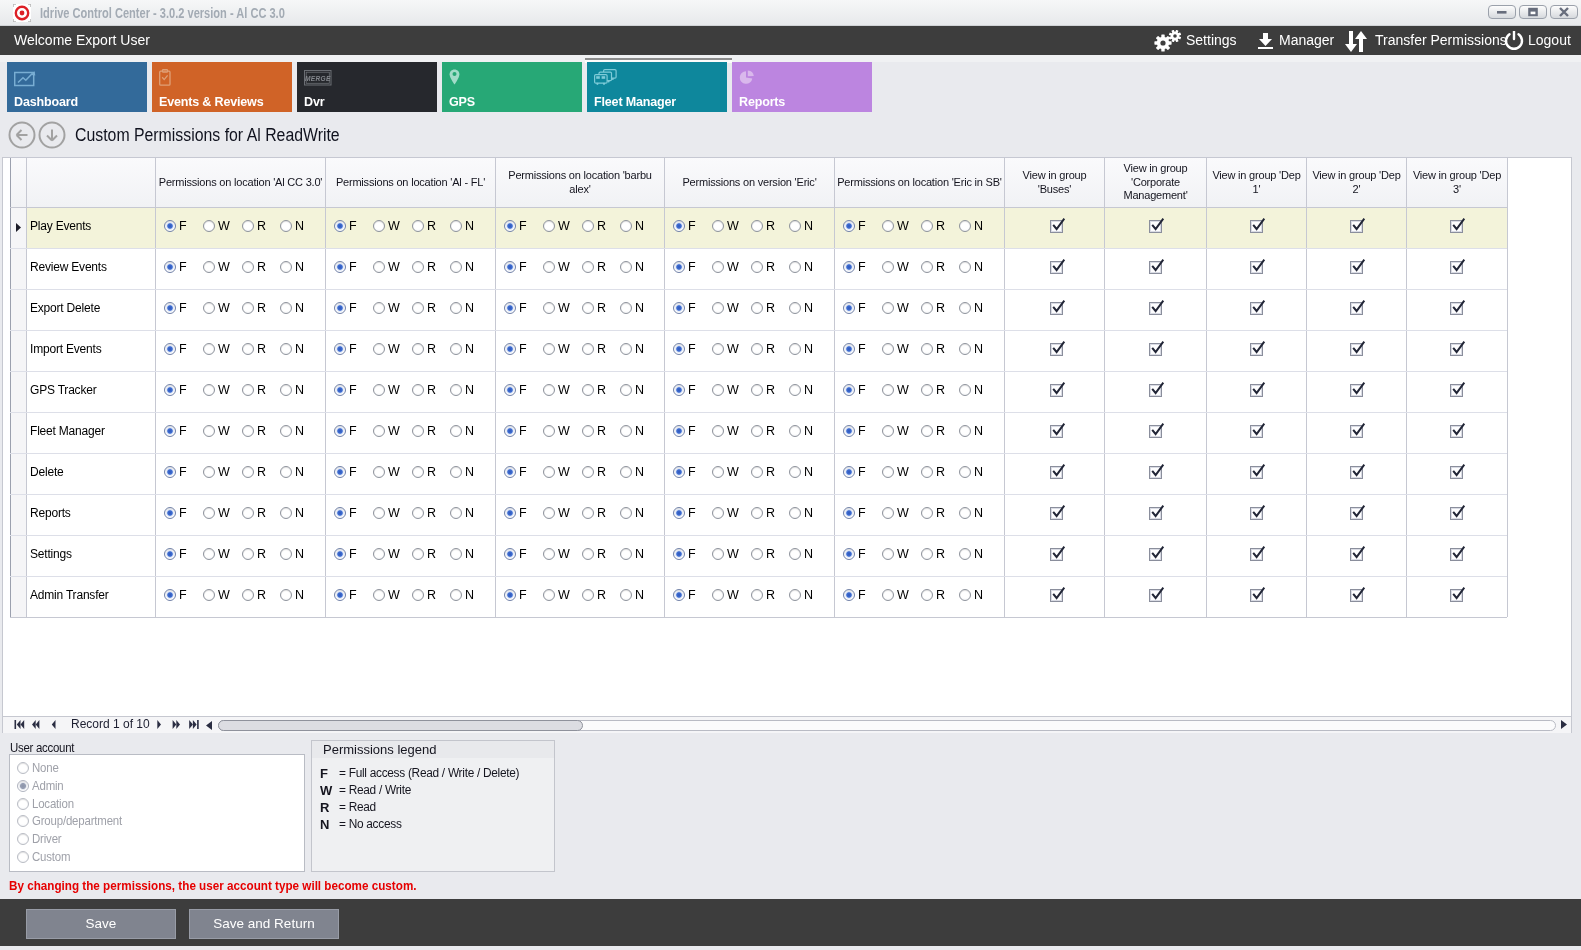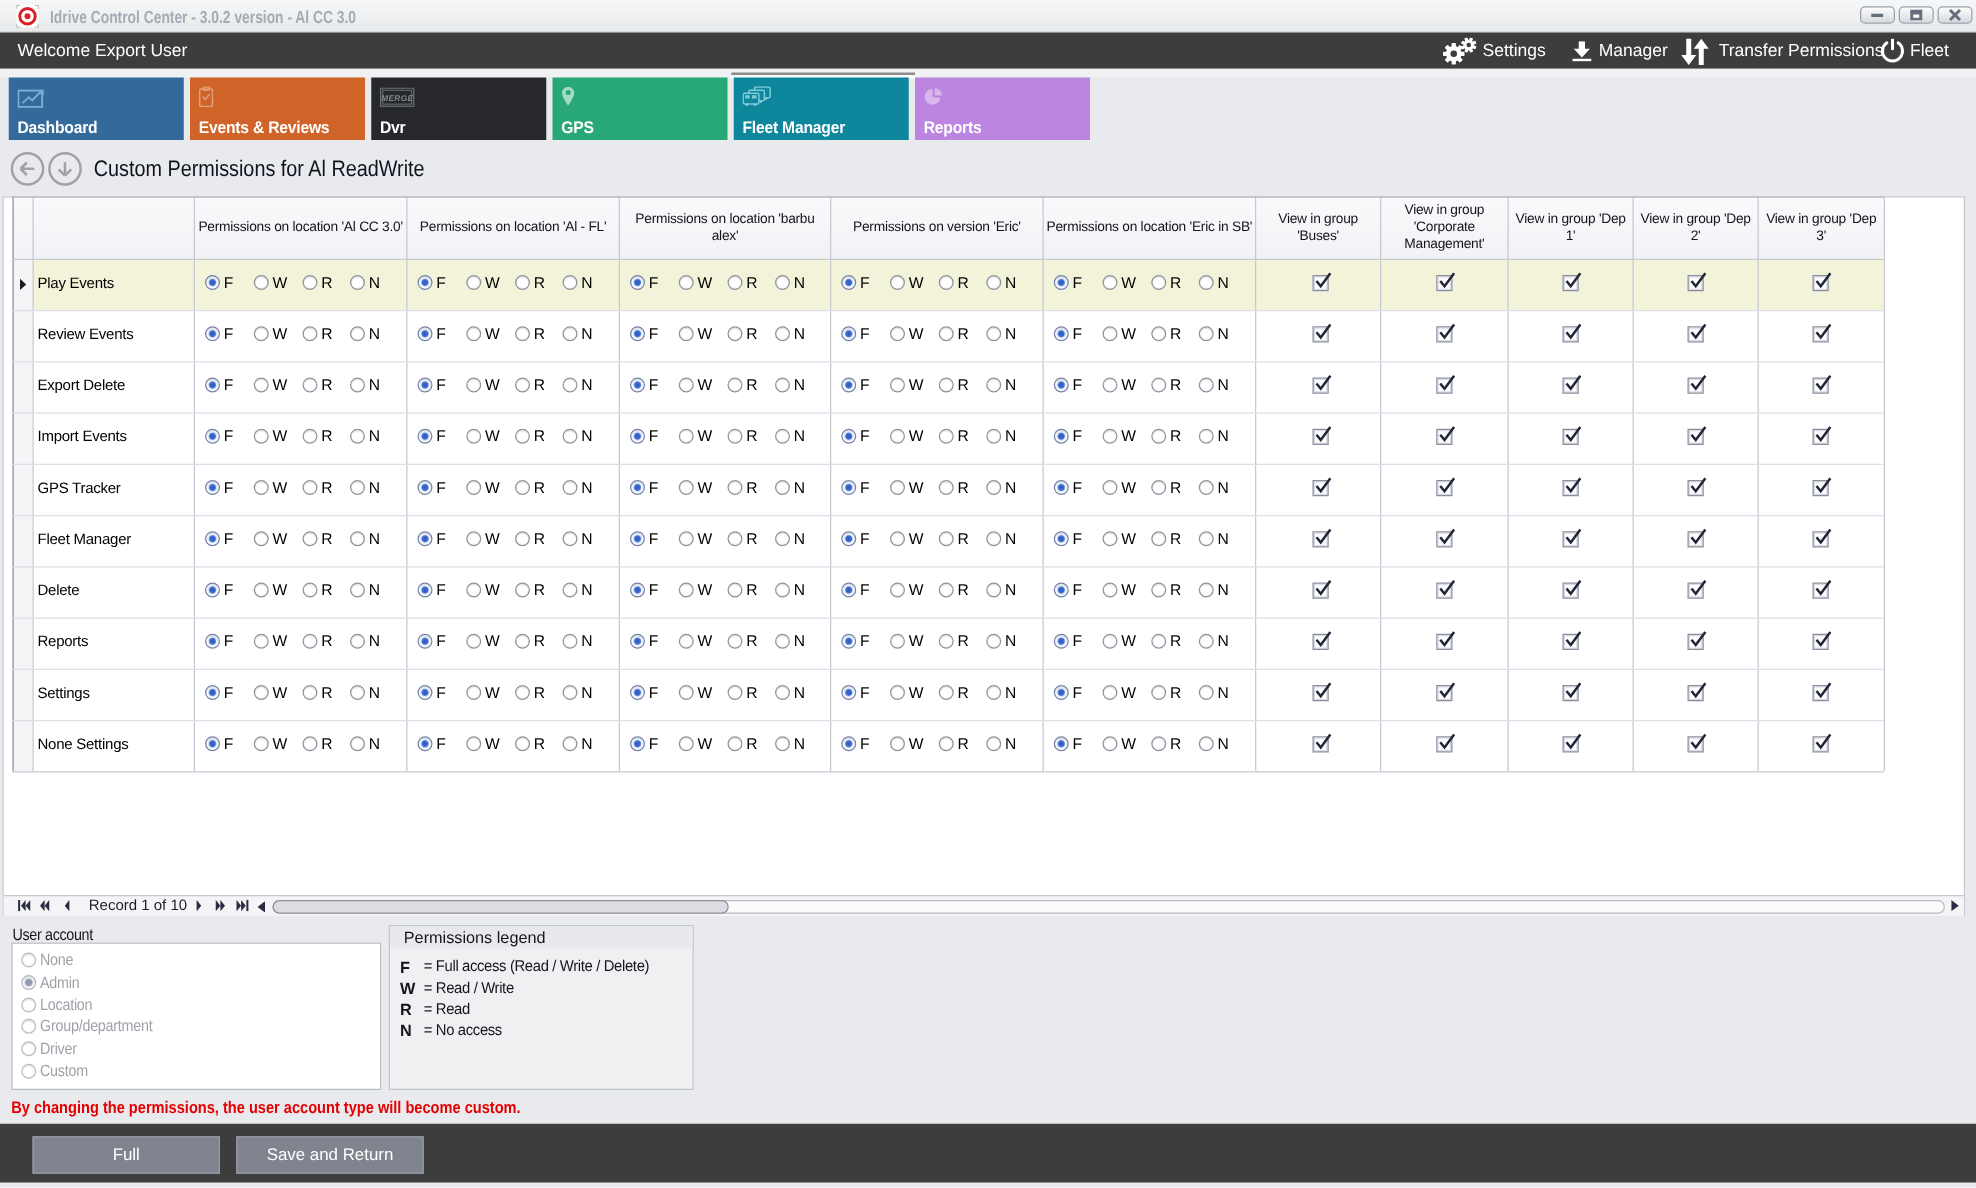--- a/index.html
+++ b/index.html
@@ -111,21 +111,21 @@
 <div class="abs mb-item" style="left:1279px;">Manager</div>
 <svg class="abs" style="left:1345px;top:30px" width="22" height="23" viewBox="0 0 22 23">
 <path d="M5 0 h4 v13 h4 l-6 8 -6 -8 h4 z" fill="#fff" transform="translate(-1,1)"></path>
 <path d="M13 23 h4 V10 h4 l-6 -8 -6 8 h4 z" fill="#fff" transform="translate(1,-1)"></path>
 </svg>
 <div class="abs mb-item" style="left:1375px;">Transfer Permissions</div>
 <svg class="abs" style="left:1504px;top:31px" width="20" height="20" viewBox="0 0 20 20">
 <path d="M 5.5 3.2 A 8 8 0 1 0 14.5 3.2" fill="none" stroke="#fff" stroke-width="2.4" stroke-linecap="round"></path>
 <line x1="10" y1="0.5" x2="10" y2="8" stroke="#fff" stroke-width="2.4" stroke-linecap="round"></line>
 </svg>
-<div class="abs mb-item" style="left:1528px;">Fleet</div>
+<div class="abs mb-item" style="left:1528px;">Logout</div>
 <div class="abs tabstrip" style=""></div>
 <div class="abs selline" style=""></div>
 <div class="abs selwhite" style=""></div>
 <div class="abs tab" style="left:7px;background:#336a9a;">
     <span class="ico">
       <svg width="23" height="18" viewBox="0 0 23 18" style="position:absolute;left:0;top:1px">
         <rect x="0.7" y="2.5" width="19" height="13" fill="none" stroke="#79aed3" stroke-width="1.5"></rect>
         <path d="M4 12.5 L9 7.8 L11.8 10.3 L18.5 3.2" fill="none" stroke="#79aed3" stroke-width="1.5"></path>
         <path d="M20.6 1.2 L21.3 5.6 L16.9 4.9 Z" fill="#79aed3" stroke="none"></path>
       </svg>
@@ -785,21 +785,21 @@
     <path d="M1.2 7.8 L4.6 12 L12.3 1.6" fill="none" stroke="#212536" stroke-width="2"></path>
   </svg>
 <div class="abs cb" style="left:1350px;top:548px;"></div>
 <svg class="abs" style="left:1352px;top:545px" width="14" height="15" viewBox="0 0 14 15">
     <path d="M1.2 7.8 L4.6 12 L12.3 1.6" fill="none" stroke="#212536" stroke-width="2"></path>
   </svg>
 <div class="abs cb" style="left:1450px;top:548px;"></div>
 <svg class="abs" style="left:1452px;top:545px" width="14" height="15" viewBox="0 0 14 15">
     <path d="M1.2 7.8 L4.6 12 L12.3 1.6" fill="none" stroke="#212536" stroke-width="2"></path>
   </svg>
-<div class="abs rowlbl" style="left:30px;top:588px;">None Settings</div>
+<div class="abs rowlbl" style="left:30px;top:588px;">Admin Transfer</div>
 <div class="abs rd on" style="left:164px;top:589px;"></div>
 <div class="abs rlab" style="left:179px;top:588px;">F</div>
 <div class="abs rd" style="left:203px;top:589px;"></div>
 <div class="abs rlab" style="left:218px;top:588px;">W</div>
 <div class="abs rd" style="left:242px;top:589px;"></div>
 <div class="abs rlab" style="left:257px;top:588px;">R</div>
 <div class="abs rd" style="left:280px;top:589px;"></div>
 <div class="abs rlab" style="left:295px;top:588px;">N</div>
 <div class="abs rd on" style="left:334px;top:589px;"></div>
 <div class="abs rlab" style="left:349px;top:588px;">F</div>
@@ -899,14 +899,14 @@
 <div class="abs legletter" style="left:320px;top:766px;">F</div>
 <div class="abs legtxt" style="left:339px;top:766px;">= Full access (Read / Write / Delete)</div>
 <div class="abs legletter" style="left:320px;top:783px;">W</div>
 <div class="abs legtxt" style="left:339px;top:783px;">= Read / Write</div>
 <div class="abs legletter" style="left:320px;top:800px;">R</div>
 <div class="abs legtxt" style="left:339px;top:800px;">= Read</div>
 <div class="abs legletter" style="left:320px;top:817px;">N</div>
 <div class="abs legtxt" style="left:339px;top:817px;">= No access</div>
 <div class="abs warn" style="">By changing the permissions, the user account type will become custom.</div>
 <div class="abs botbar" style=""></div>
-<div class="abs btn" style="left:26px;width:150px;">Full</div>
+<div class="abs btn" style="left:26px;width:150px;">Save</div>
 <div class="abs btn" style="left:189px;width:150px;">Save and Return</div>
 
 </body></html>

